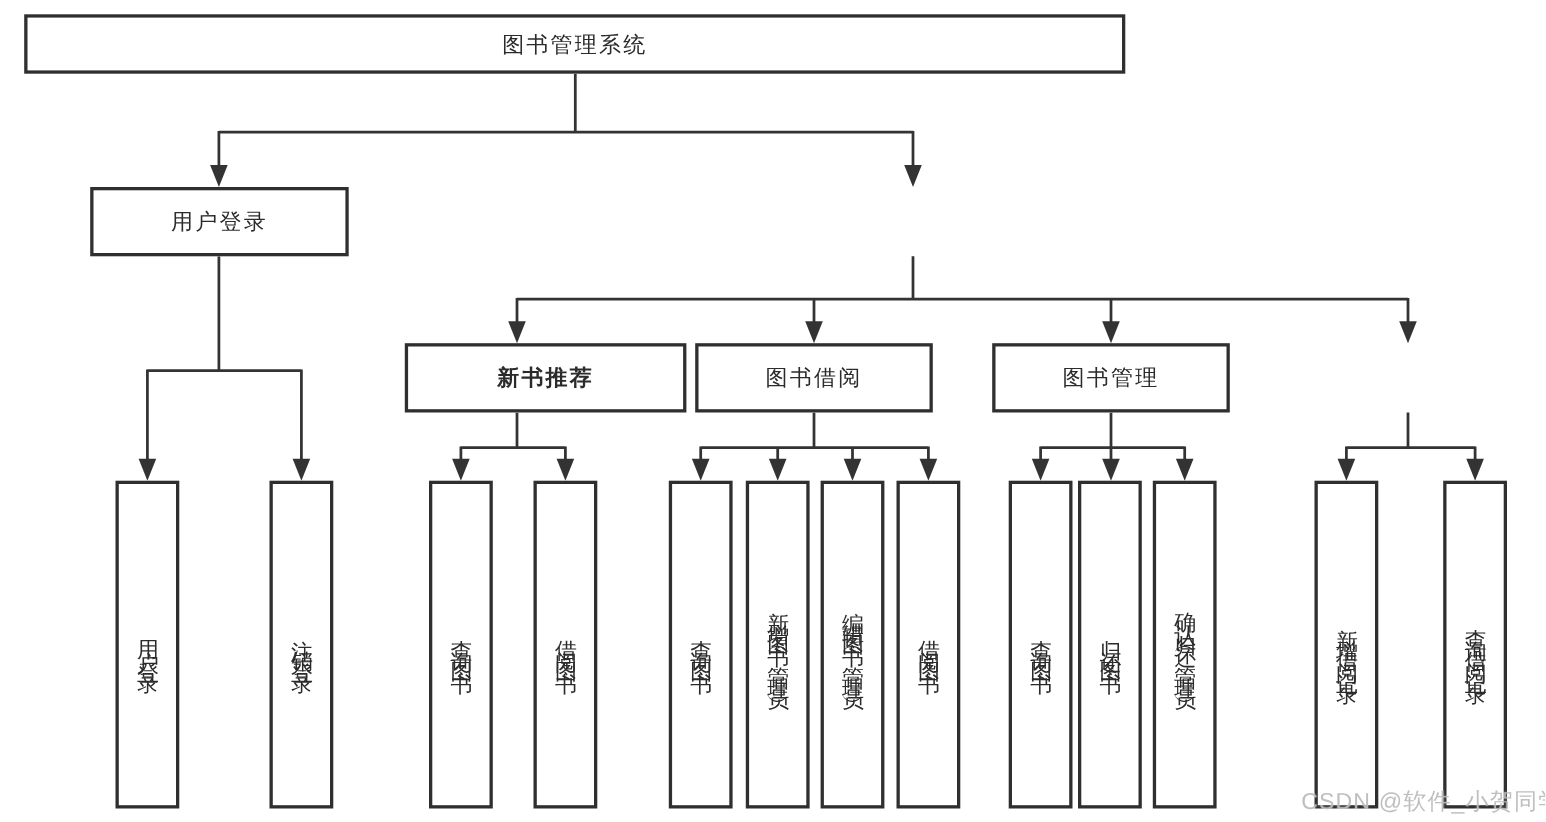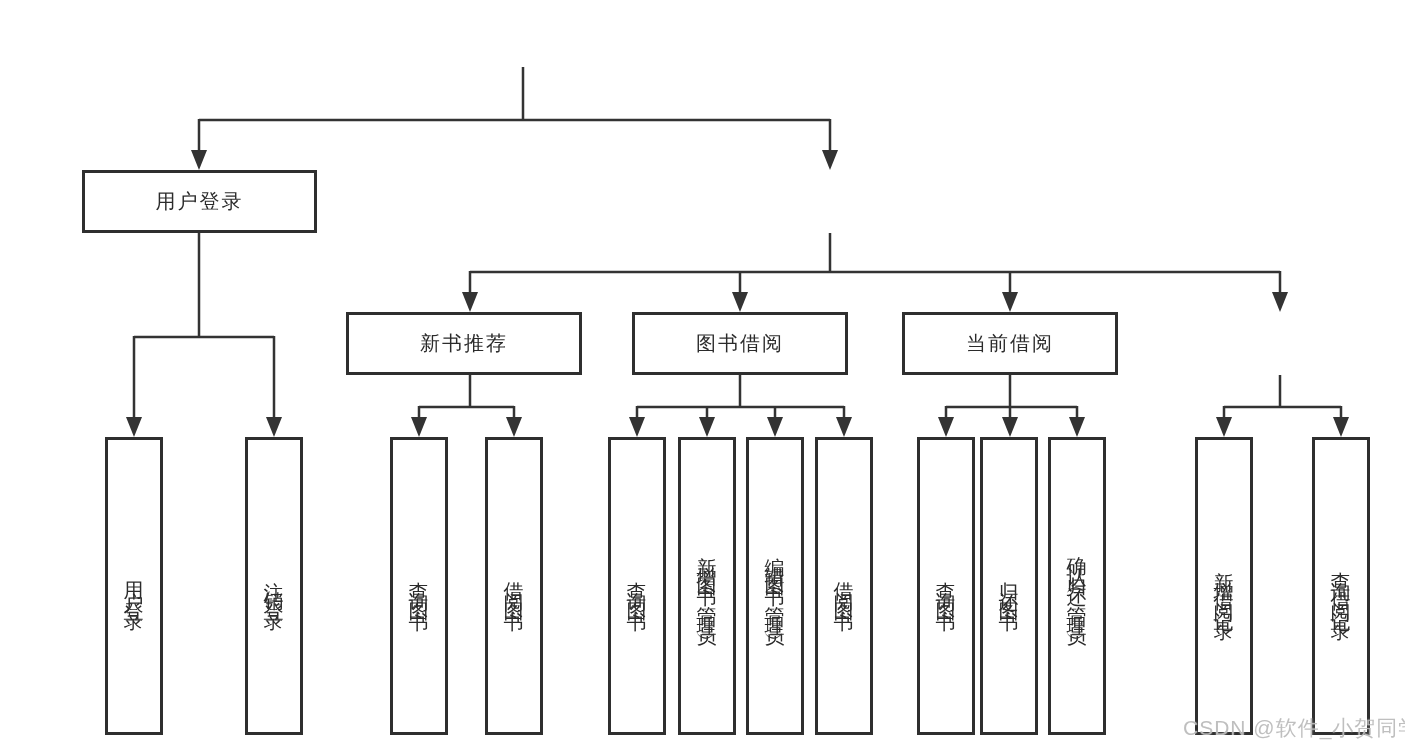--- a/index.html
+++ b/index.html
@@ -30,21 +30,21 @@
     align-items: center;
     justify-content: center;
     color: #2b2b2b;
     font-size: 20px;
     letter-spacing: 2px;
     white-space: nowrap;
   }
   .node.h-root   { left: 22px;   top: 13px;  width: 1001px; height: 54px; }
   .node.h-l2a    { left: 82px;   top: 170px; width: 235px;  height: 63px; }
   .node.h-l2b    { left: 713px;  top: 170px; width: 234px;  height: 63px; }
-  .node.h-l3a    { left: 346px;  top: 312px; width: 236px;  height: 63px; }
+  .node.h-l3a    { left: 368px;  top: 312px; width: 256px;  height: 63px; font-weight: bold; }
   .node.h-l3b    { left: 632px;  top: 312px; width: 216px;  height: 63px; text-align: center; }
   .node.h-l3c    { left: 902px;  top: 312px; width: 216px;  height: 63px; }
   .node.h-l3d    { left: 1172px; top: 312px; width: 216px;  height: 63px; }
   .leaf {
     top: 437px;
     width: 58px;
     height: 298px;
     writing-mode: vertical-rl;
     letter-spacing: 10px;
     line-height: 1;
@@ -116,26 +116,27 @@
       <polygon points="767,417 783,417 775,437"></polygon>
       <polygon points="836,417 852,417 844,437"></polygon>
       <polygon points="938,417 954,417 946,437"></polygon>
       <polygon points="1002,417 1018,417 1010,437"></polygon>
       <polygon points="1069,417 1085,417 1077,437"></polygon>
       <polygon points="1216,417 1232,417 1224,437"></polygon>
       <polygon points="1333,417 1349,417 1341,437"></polygon>
     </g>
   </svg>
 
+  <div class="node h-root">图书管理系统</div>
 
   <div class="node h-l2a">用户登录</div>
 
   <div class="node h-l3a">新书推荐</div>
   <div class="node h-l3b">图书借阅</div>
-  <div class="node h-l3c">当前借阅</div>
+  <div class="node h-l3c">图书管理</div>
 
   <div class="node leaf x1">用户登录</div>
   <div class="node leaf x2">注销登录</div>
 
   <div class="node leaf x3">查询图书</div>
   <div class="node leaf x4">借阅图书</div>
 
   <div class="node leaf x5">查询图书</div>
   <div class="node leaf x6">新增图书（管理员）</div>
   <div class="node leaf x7">编辑图书（管理员）</div>

